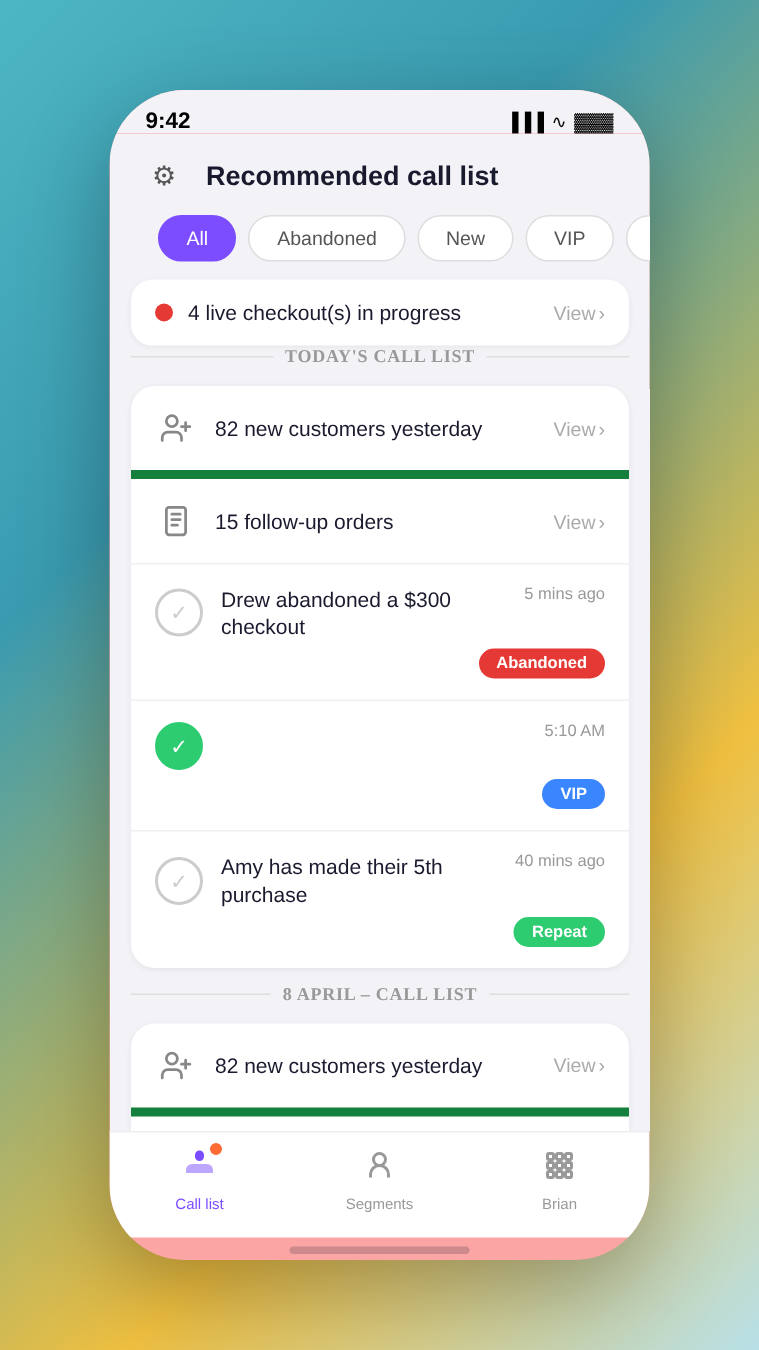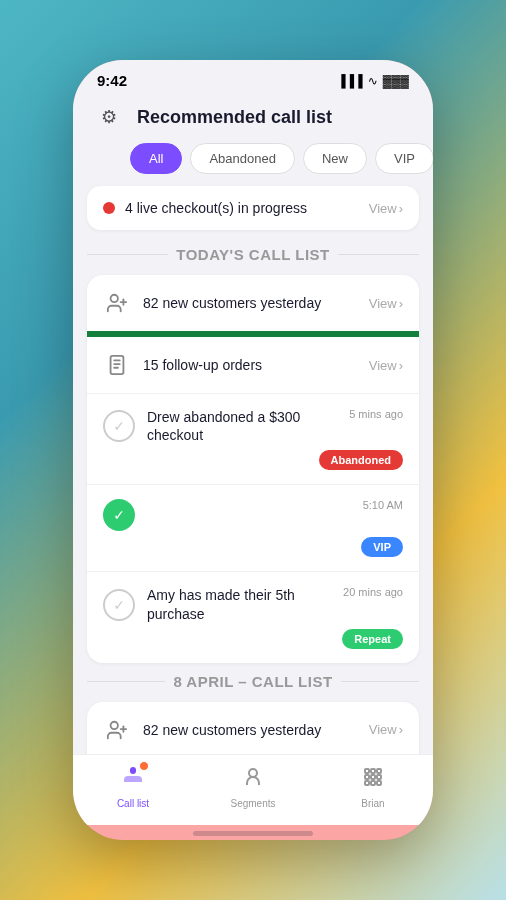--- a/index.html
+++ b/index.html
@@ -69,24 +69,23 @@
       cursor: pointer;
     }
     .header-title {
       font-size: 18px;
       font-weight: 700;
       color: #1a1a2e;
     }
     .filter-tabs {
       display: flex;
       gap: 8px;
-      padding: 0 9px 12px;
+      padding: 0 32px 12px;
       overflow-x: auto;
       scrollbar-width: none;
-      margin-left: 48px;
     }
     .filter-tabs::-webkit-scrollbar { display: none; }
     .filter-tab {
       padding: 7px 18px;
       border-radius: 20px;
       font-size: 13px;
       font-weight: 500;
       white-space: nowrap;
       cursor: pointer;
       border: 1.5px solid #ddd;
@@ -101,21 +100,20 @@
     .main-content {
       padding: 0 14px;
     }
     .live-banner {
       background: #fff;
       border-radius: 14px;
       padding: 14px 16px;
       display: flex;
       align-items: center;
       justify-content: space-between;
-      margin-bottom: 16px;
       box-shadow: 0 1px 4px rgba(0,0,0,0.06);
     }
     .live-banner-left {
       display: flex;
       align-items: center;
       gap: 10px;
     }
     .live-dot {
       width: 12px;
       height: 12px;
@@ -141,25 +139,26 @@
       align-items: center;
       gap: 8px;
       margin: 0 0 12px;
     }
     .divider-line {
       flex: 1;
       height: 1px;
       background: #ddd;
     }
     .divider-label {
-      font-size: 15px;
+      font-size: 12px;
       font-weight: 600;
       color: #999;
       letter-spacing: 0.5px;
       text-transform: uppercase;
+      font-family: Liberation Serif, serif;
     }
     .card {
       background: #fff;
       border-radius: 16px;
       margin-bottom: 10px;
       box-shadow: 0 1px 4px rgba(0,0,0,0.06);
       overflow: hidden;
     }
     .card-row {
       display: flex;
@@ -407,21 +406,21 @@
             <span class="badge badge-vip">VIP</span>
           </div>
         </div>
 
         <div class="call-item">
           <div class="call-item-header">
             <div class="call-item-left">
               <div class="check-circle">✓</div>
               <span class="call-item-name">Amy has made their 5th purchase</span>
             </div>
-            <span class="call-item-time">20 mins ago</span>
+            <span class="call-item-time">40 mins ago</span>
           </div>
           <div class="call-item-footer">
             <span class="badge badge-repeat">Repeat</span>
           </div>
         </div>
       </div>
 
       <div class="section-divider">
         <div class="divider-line"></div>
         <span class="divider-label">8 APRIL – CALL LIST</span>

